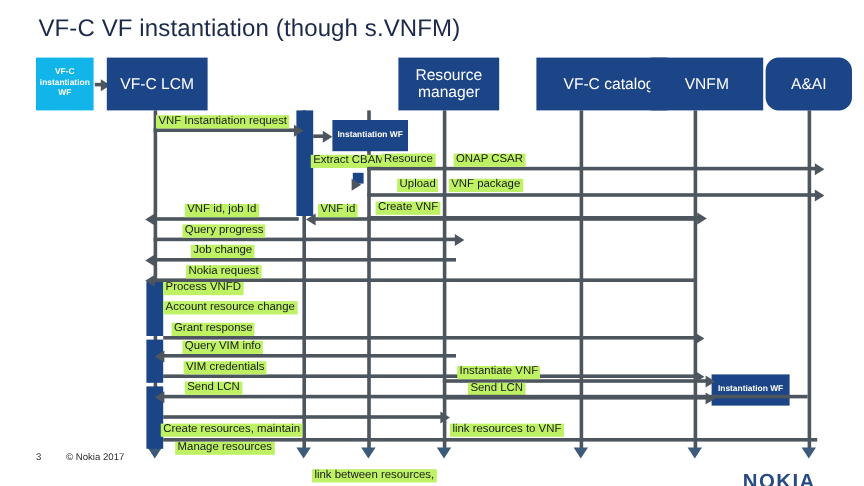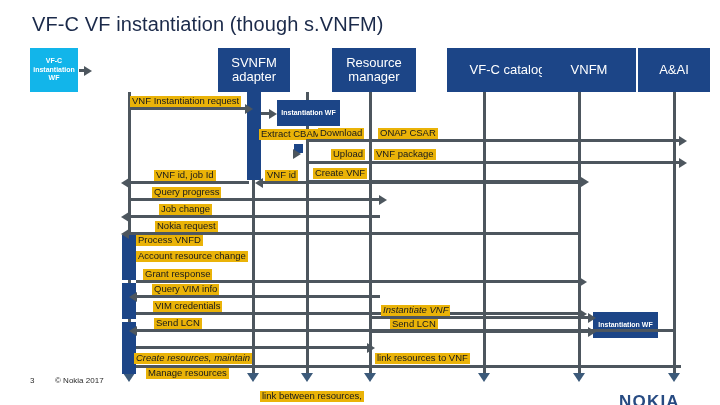--- a/index.html
+++ b/index.html
@@ -49,21 +49,21 @@
   .msg.none::after{display:none;}
 
   
   .downarrow{position:absolute;width:0;height:0;
     border-left:6px solid transparent;border-right:6px solid transparent;
     border-top:9px solid #3c5a7a;}
 
   
   .lbl{
     position:absolute;font-size:9.5px;color:#16181c;white-space:nowrap;
-    background:#eab308;padding:0 2px;line-height:1.12;
+    background:#bef264;padding:0 2px;line-height:1.12;
   }
 
   
   .pagenum{position:absolute;left:30px;top:376px;font-size:8px;color:#2b2b2b;}
   .copy{position:absolute;left:55px;top:376px;font-size:8px;color:#2b2b2b;}
   .nokia{position:absolute;left:619px;top:372px;font-size:17px;color:#274b82;
          font-weight:bold;letter-spacing:1.2px;font-family:"Liberation Sans",sans-serif;margin-top:20px;}
 </style>
 </head>
 <body>
@@ -87,38 +87,38 @@
   <div class="downarrow" style="left:478px;top:373px;"></div>
   <div class="downarrow" style="left:573px;top:373px;"></div>
   <div class="downarrow" style="left:668px;top:373px;"></div>
 
   <div class="actor cyan" style="left:30px;top:48px;width:48px;height:44px;">
     <span>VF-C instantiation WF</span>
   </div>
 
   <div class="msg right" style="left:79px;top:69px;width:6px;"></div>
 
-
-  <div class="actor" style="left:218px;top:48px;width:72px;height:44px;">
-    <span>SVNFM adapter</span>
-  </div>
+  <div class="actor" style="left:89px;top:48px;width:84px;height:44px;">
+    <span>VF-C LCM</span>
+  </div>
+
 
   <div class="actor" style="left:332px;top:48px;width:84px;height:44px;">
     <span>Resource manager</span>
   </div>
 
   <div class="actor" style="left:447px;top:48px;width:97px;height:44px;padding-left:12px;">
     <span>VF-C catalog</span>
   </div>
 
   <div class="actor" style="left:542px;top:48px;width:94px;height:44px;">
     <span>VNFM</span>
   </div>
 
-  <div class="actor" style="left:638px;top:48px;width:72px;height:44px;">
+  <div class="actor" style="left:638px;top:48px;width:72px;height:44px;border-radius:11px;">
     <span>A&amp;AI</span>
   </div>
 
   <div class="act" style="left:247px;top:92px;width:14px;height:88px;"></div>
   <div class="act" style="left:122px;top:235px;width:14px;height:45px;"></div>
   <div class="act" style="left:122px;top:283px;width:14px;height:36px;"></div>
   <div class="act" style="left:122px;top:322px;width:14px;height:52px;"></div>
 
   <div class="act" style="left:294px;top:144px;width:9px;height:9px;"></div>
 
@@ -133,21 +133,21 @@
   <div class="lbl" style="left:130px;top:96px;">VNF Instantiation request</div>
 
   <div class="msg right" style="left:261px;top:112px;width:9px;"></div>
 
   <div class="msg right" style="left:294px;top:152px;width:0px;"></div>
   <div class="lbl" style="left:259px;top:129px;line-height:1.15;">
     <span>Extract CBAM package</span>
   </div>
 
   <div class="msg right" style="left:306px;top:139px;width:374px;"></div>
-  <div class="lbl" style="left:318px;top:128px;">Download</div>
+  <div class="lbl" style="left:318px;top:128px;">Resource</div>
   <div class="lbl" style="left:378px;top:128px;">ONAP CSAR</div>
 
   <div class="msg right" style="left:306px;top:161px;width:374px;"></div>
   <div class="lbl" style="left:331px;top:149px;">Upload</div>
   <div class="lbl" style="left:374px;top:149px;">VNF package</div>
 
   <div class="msg right" style="left:306px;top:180px;width:276px;"></div>
   <div class="lbl" style="left:313px;top:168px;">Create VNF</div>
 
   <div class="msg left" style="left:262px;top:181px;width:318px;"></div>
@@ -174,33 +174,33 @@
   <div class="msg right" style="left:136px;top:280px;width:444px;"></div>
   <div class="lbl" style="left:143px;top:269px;">Grant response</div>
 
   <div class="msg left" style="left:136px;top:295px;width:244px;"></div>
   <div class="lbl" style="left:152px;top:284px;">Query VIM info</div>
 
   <div class="msg right" style="left:136px;top:312px;width:444px;"></div>
   <div class="lbl" style="left:153px;top:301px;">VIM credentials</div>
 
   <div class="msg right" style="left:369px;top:316px;width:220px;"></div>
-  <div class="lbl" style="left:381px;top:305px;font-style:italic;">Instantiate VNF</div>
+  <div class="lbl" style="left:381px;top:305px;">Instantiate VNF</div>
 
   <div class="msg right" style="left:369px;top:330px;width:220px;"></div>
   <div class="lbl" style="left:390px;top:319px;">Send LCN</div>
 
   <div class="msg left" style="left:136px;top:329px;width:537px;"></div>
   <div class="lbl" style="left:154px;top:318px;">Send LCN</div>
 
   <div class="msg right" style="left:136px;top:346px;width:232px;"></div>
   <div class="lbl" style="left:146px;top:335px;margin-top:33px;">Manage resources</div>
 
   <div class="msg none" style="left:136px;top:365px;width:545px;"></div>
-  <div class="lbl" style="left:134px;top:353px;font-style:italic;">Create resources, maintain</div>
+  <div class="lbl" style="left:134px;top:353px;">Create resources, maintain</div>
   <div class="lbl" style="left:260px;top:353px;margin-top:38px;">link between resources,</div>
   <div class="lbl" style="left:375px;top:353px;">link resources to VNF</div>
 
   <div class="pagenum">3</div>
   <div class="copy">© Nokia 2017</div>
   <div class="nokia">NOKIA</div>
 
 </div>
 
 </body></html>

